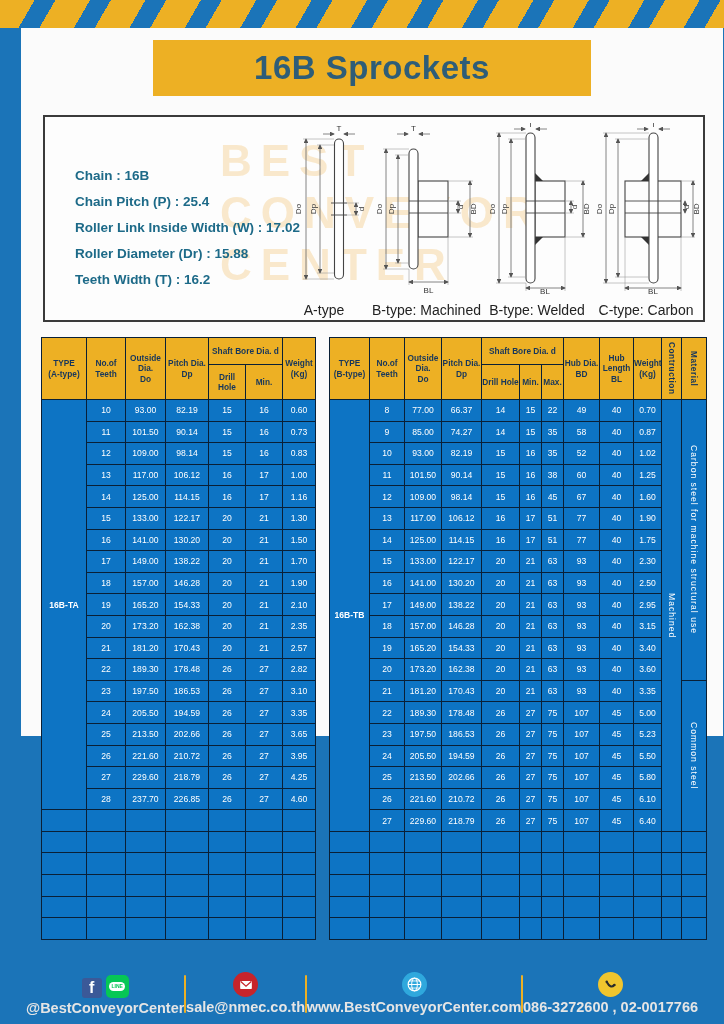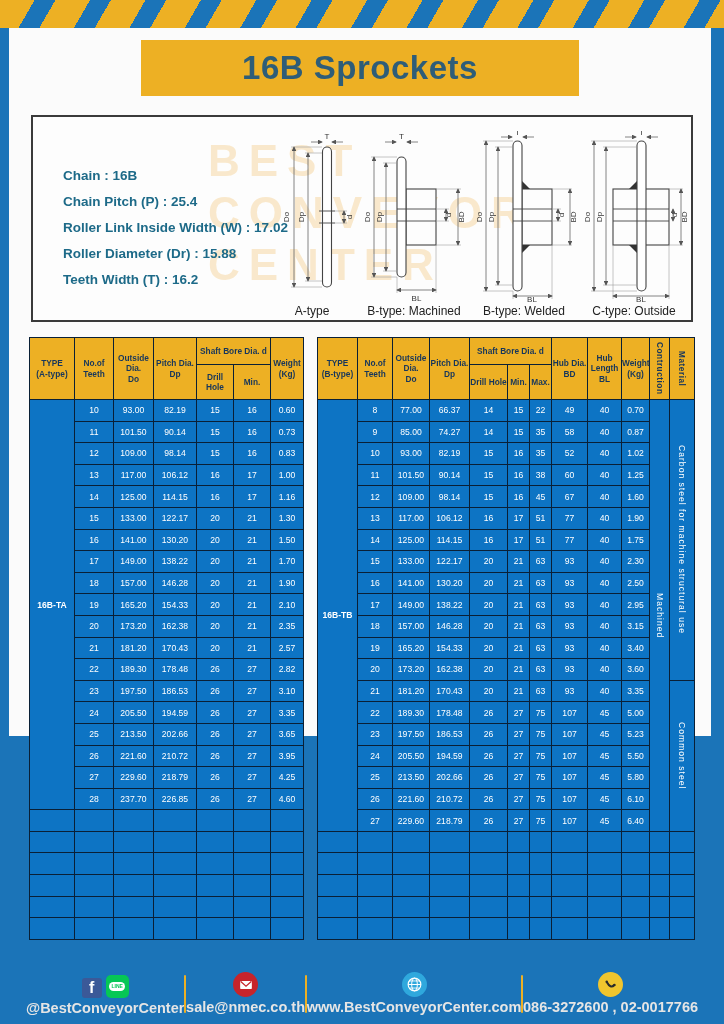--- a/index.html
+++ b/index.html
@@ -1,34 +1,34 @@
 <!DOCTYPE html>
 <html><head>
 <meta charset="utf-8">
 <style>
   html,body{margin:0;padding:0;}
   body{font-family:"Liberation Sans",sans-serif;background:#666;}
   .page{position:relative;width:724px;height:1024px;background:#1b74b8;overflow:hidden;margin:0 auto;}
   .hazard-top{position:absolute;left:0;top:0;width:724px;height:28px;
     background:repeating-linear-gradient(120deg,#edb024 0 30px,#1b74b8 30px 48px);}
-  .card{position:absolute;left:9px;top:28px;width:702px;height:708px;background:#fbfbfb;}
+  .card{position:absolute;left:21px;top:28px;width:702px;height:708px;background:#fbfbfb;}
   .title-banner{position:absolute;left:132px;top:12px;width:438px;height:56px;background:#edb024;
     display:flex;align-items:center;justify-content:center;}
   .title-banner span{font-size:33px;font-weight:800;color:#2e5d78;letter-spacing:.5px;}
   .spec-box{position:absolute;left:22px;top:87px;width:658px;height:203px;background:#fdfdfd;
     border:2px solid #3a3a3a;}
   .watermark{position:absolute;left:175px;top:18px;width:460px;
     font-size:44px;font-weight:800;letter-spacing:9px;line-height:1.18;color:#f3c87e;opacity:.38;
     white-space:pre-line;z-index:0;user-select:none;}
   .spec-lines{position:absolute;left:30px;top:46px;z-index:2;}
   .spec-line{font-size:13.5px;font-weight:bold;color:#1d6a88;line-height:26px;white-space:nowrap;}
   .diagrams{position:absolute;left:234px;top:4px;right:4px;bottom:2px;display:flex;
     justify-content:space-between;z-index:1;}
   .diagram{margin:0;display:flex;flex-direction:column;align-items:center;justify-content:flex-end;}
-  .diagram figcaption{font-size:12px;color:#222;margin-top:1px;}
+  .diagram figcaption{font-size:14px;color:#222;margin-top:7px;}
   .part{fill:#ffffff;stroke:#444;stroke-width:1.1;}
   .hub{fill:#fdfdfd;stroke:#444;stroke-width:1.1;}
   .bore{stroke:#444;stroke-width:.9;}
   .dim{stroke:#666;stroke-width:.8;}
   .ext{stroke:#999;stroke-width:.55;}
   .weld{fill:#333;stroke:none;}
   .dimlbl{font-size:8px;fill:#333;font-family:"Liberation Sans",sans-serif;}
   
   .tbl{position:absolute;border-collapse:collapse;table-layout:fixed;background:#0d74c4;}
   .tbl-a{left:20px;top:309px;width:274px;}
@@ -211,21 +211,21 @@
             <text class="dimlbl" transform="rotate(-90 96 84)" x="96" y="84" text-anchor="middle">d</text>
             <line class="ext" x1="88" y1="58" x2="102" y2="58"></line>
             <line class="ext" x1="88" y1="114" x2="102" y2="114"></line>
             <line class="dim" x1="100" y1="58" x2="100" y2="114" marker-start="url(#arw)" marker-end="url(#arw)"></line>
             <text class="dimlbl" transform="rotate(-90 105.5 86)" x="105.5" y="86" text-anchor="middle">BD</text>
             <line class="ext" x1="32" y1="114" x2="32" y2="168"></line>
             <line class="ext" x1="88" y1="114" x2="88" y2="168"></line>
             <line class="dim" x1="32" y1="165" x2="88" y2="165" marker-start="url(#arw)" marker-end="url(#arw)"></line>
             <text class="dimlbl" x="60" y="171" text-anchor="middle" font-size="7.5">BL</text>
           </svg>
-          <figcaption>C-type: Outside</figcaption>
+          <figcaption>C-type: Carbon</figcaption>
         </figure>
 
       </div>
     </div>
 
     <table class="tbl tbl-a">
       <colgroup>
         <col style="width:45px">
           <col style="width:39px">
           <col style="width:40px">

